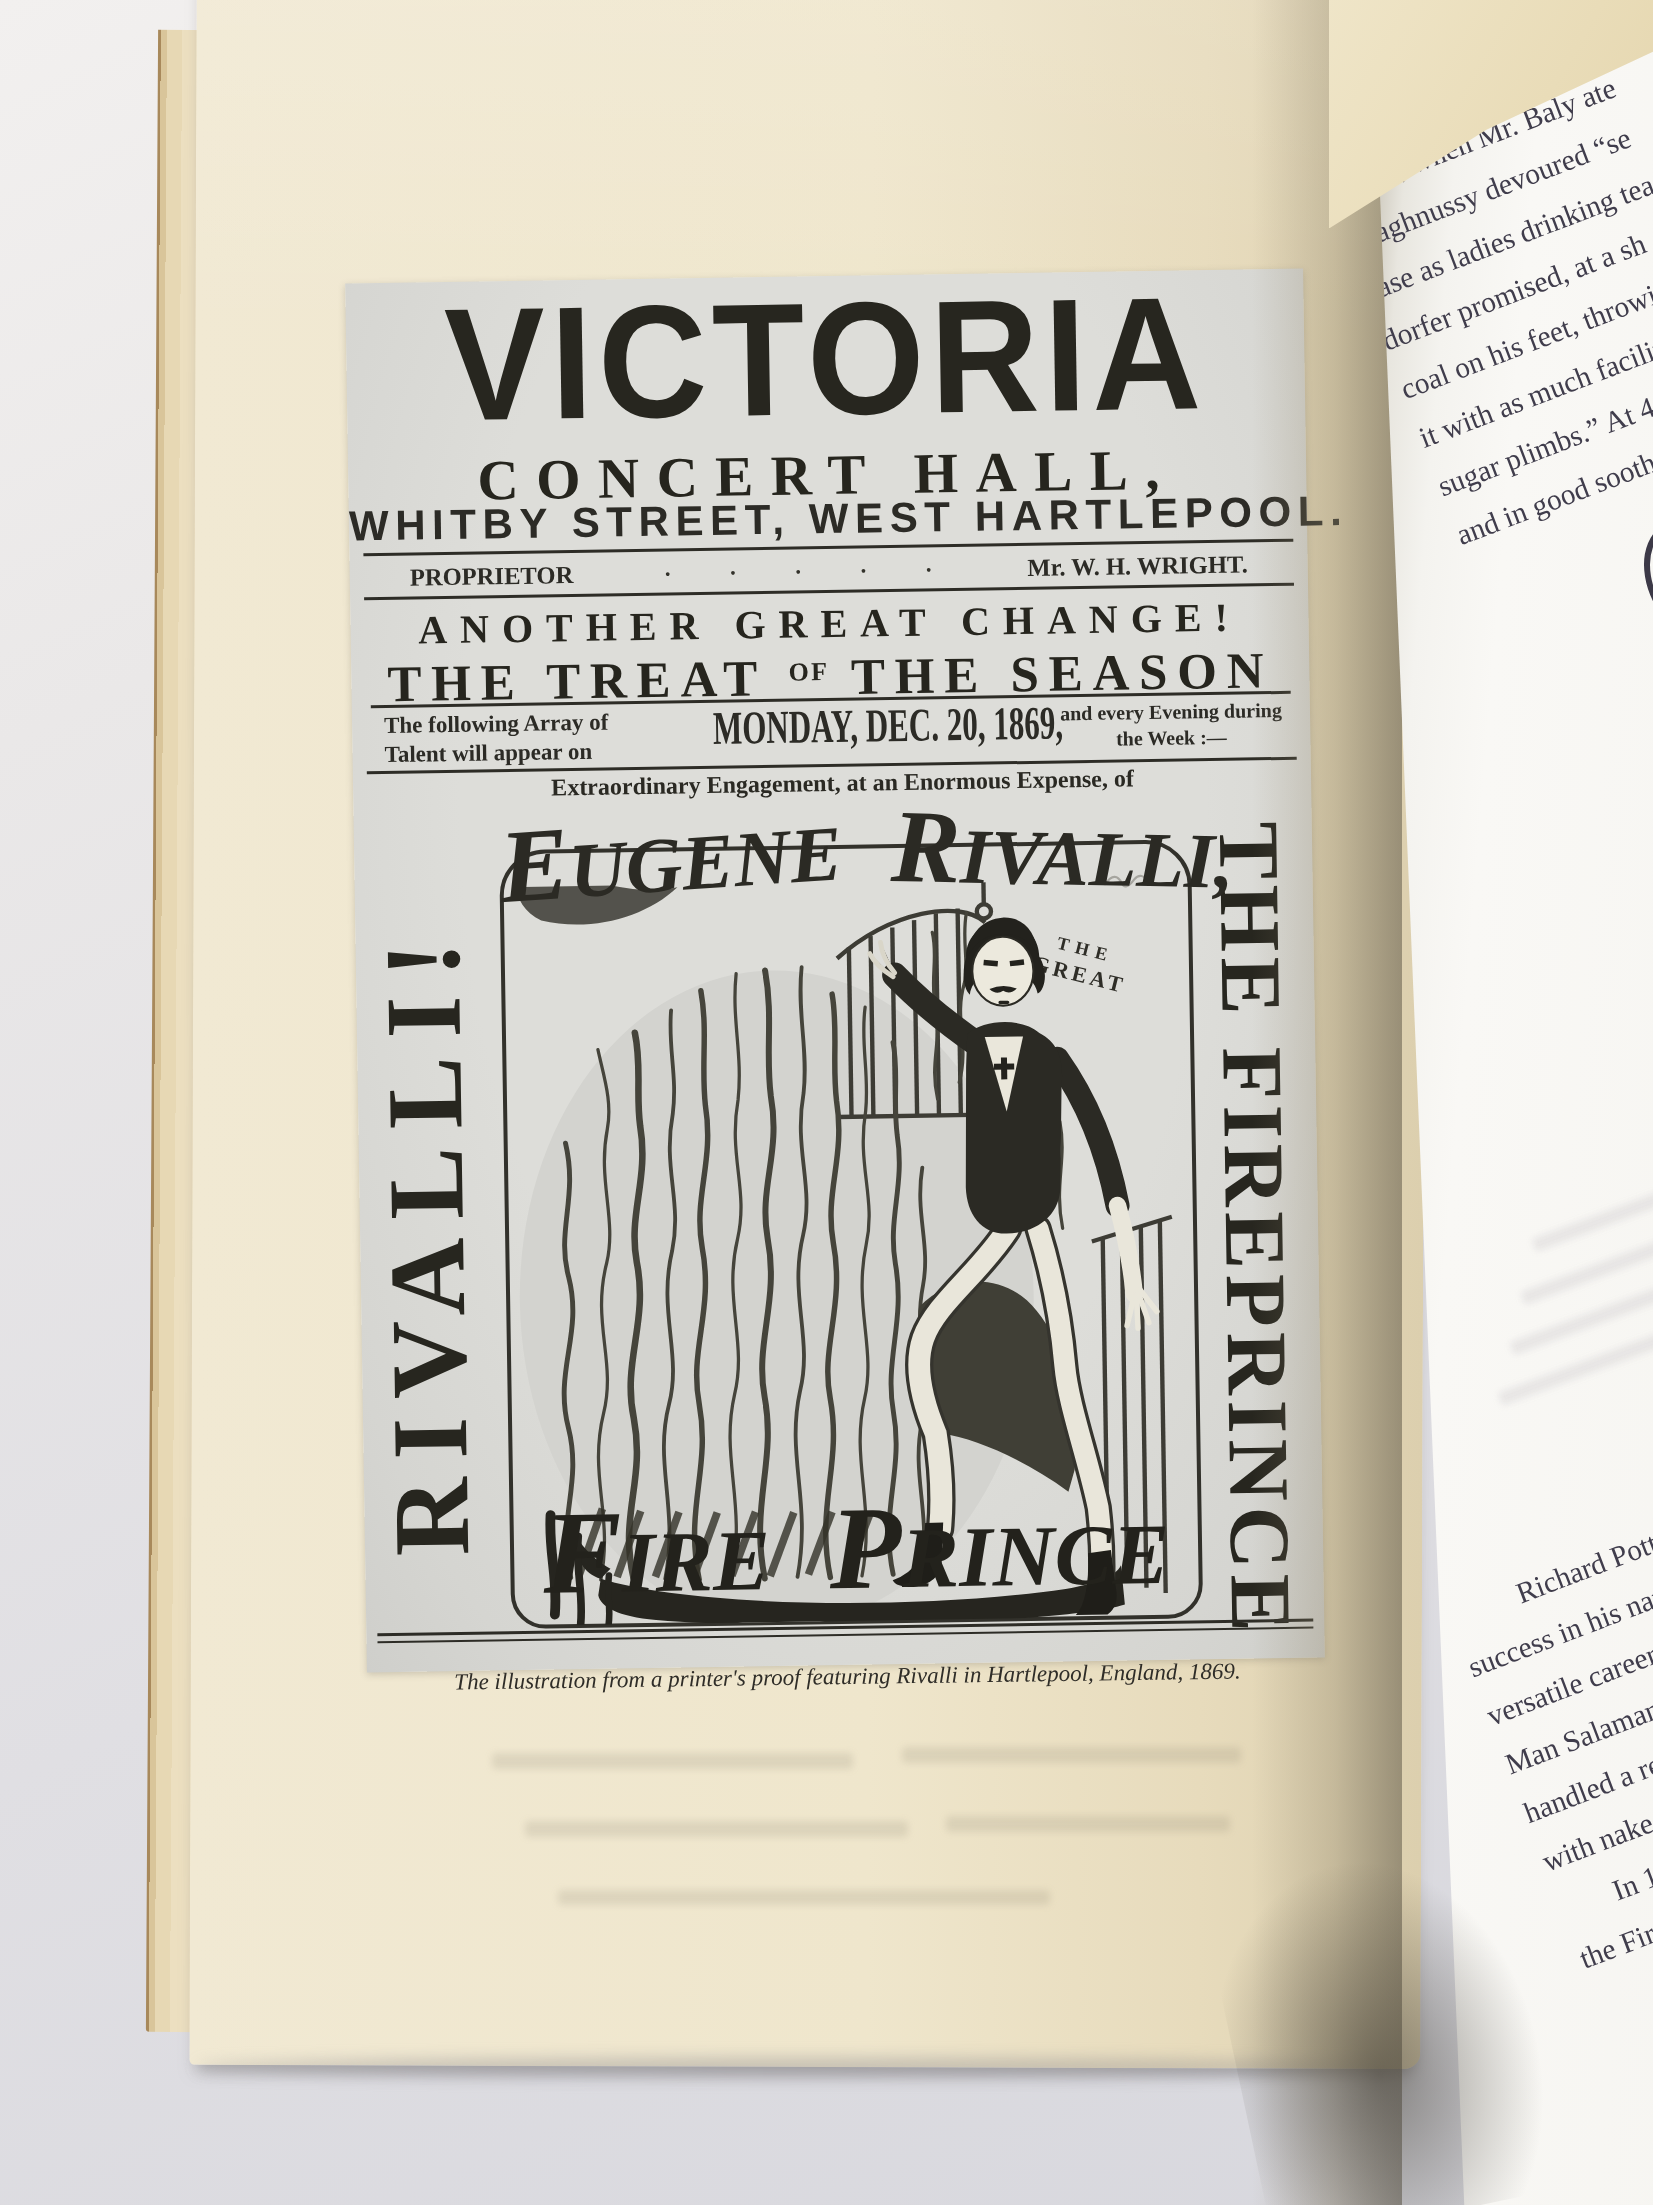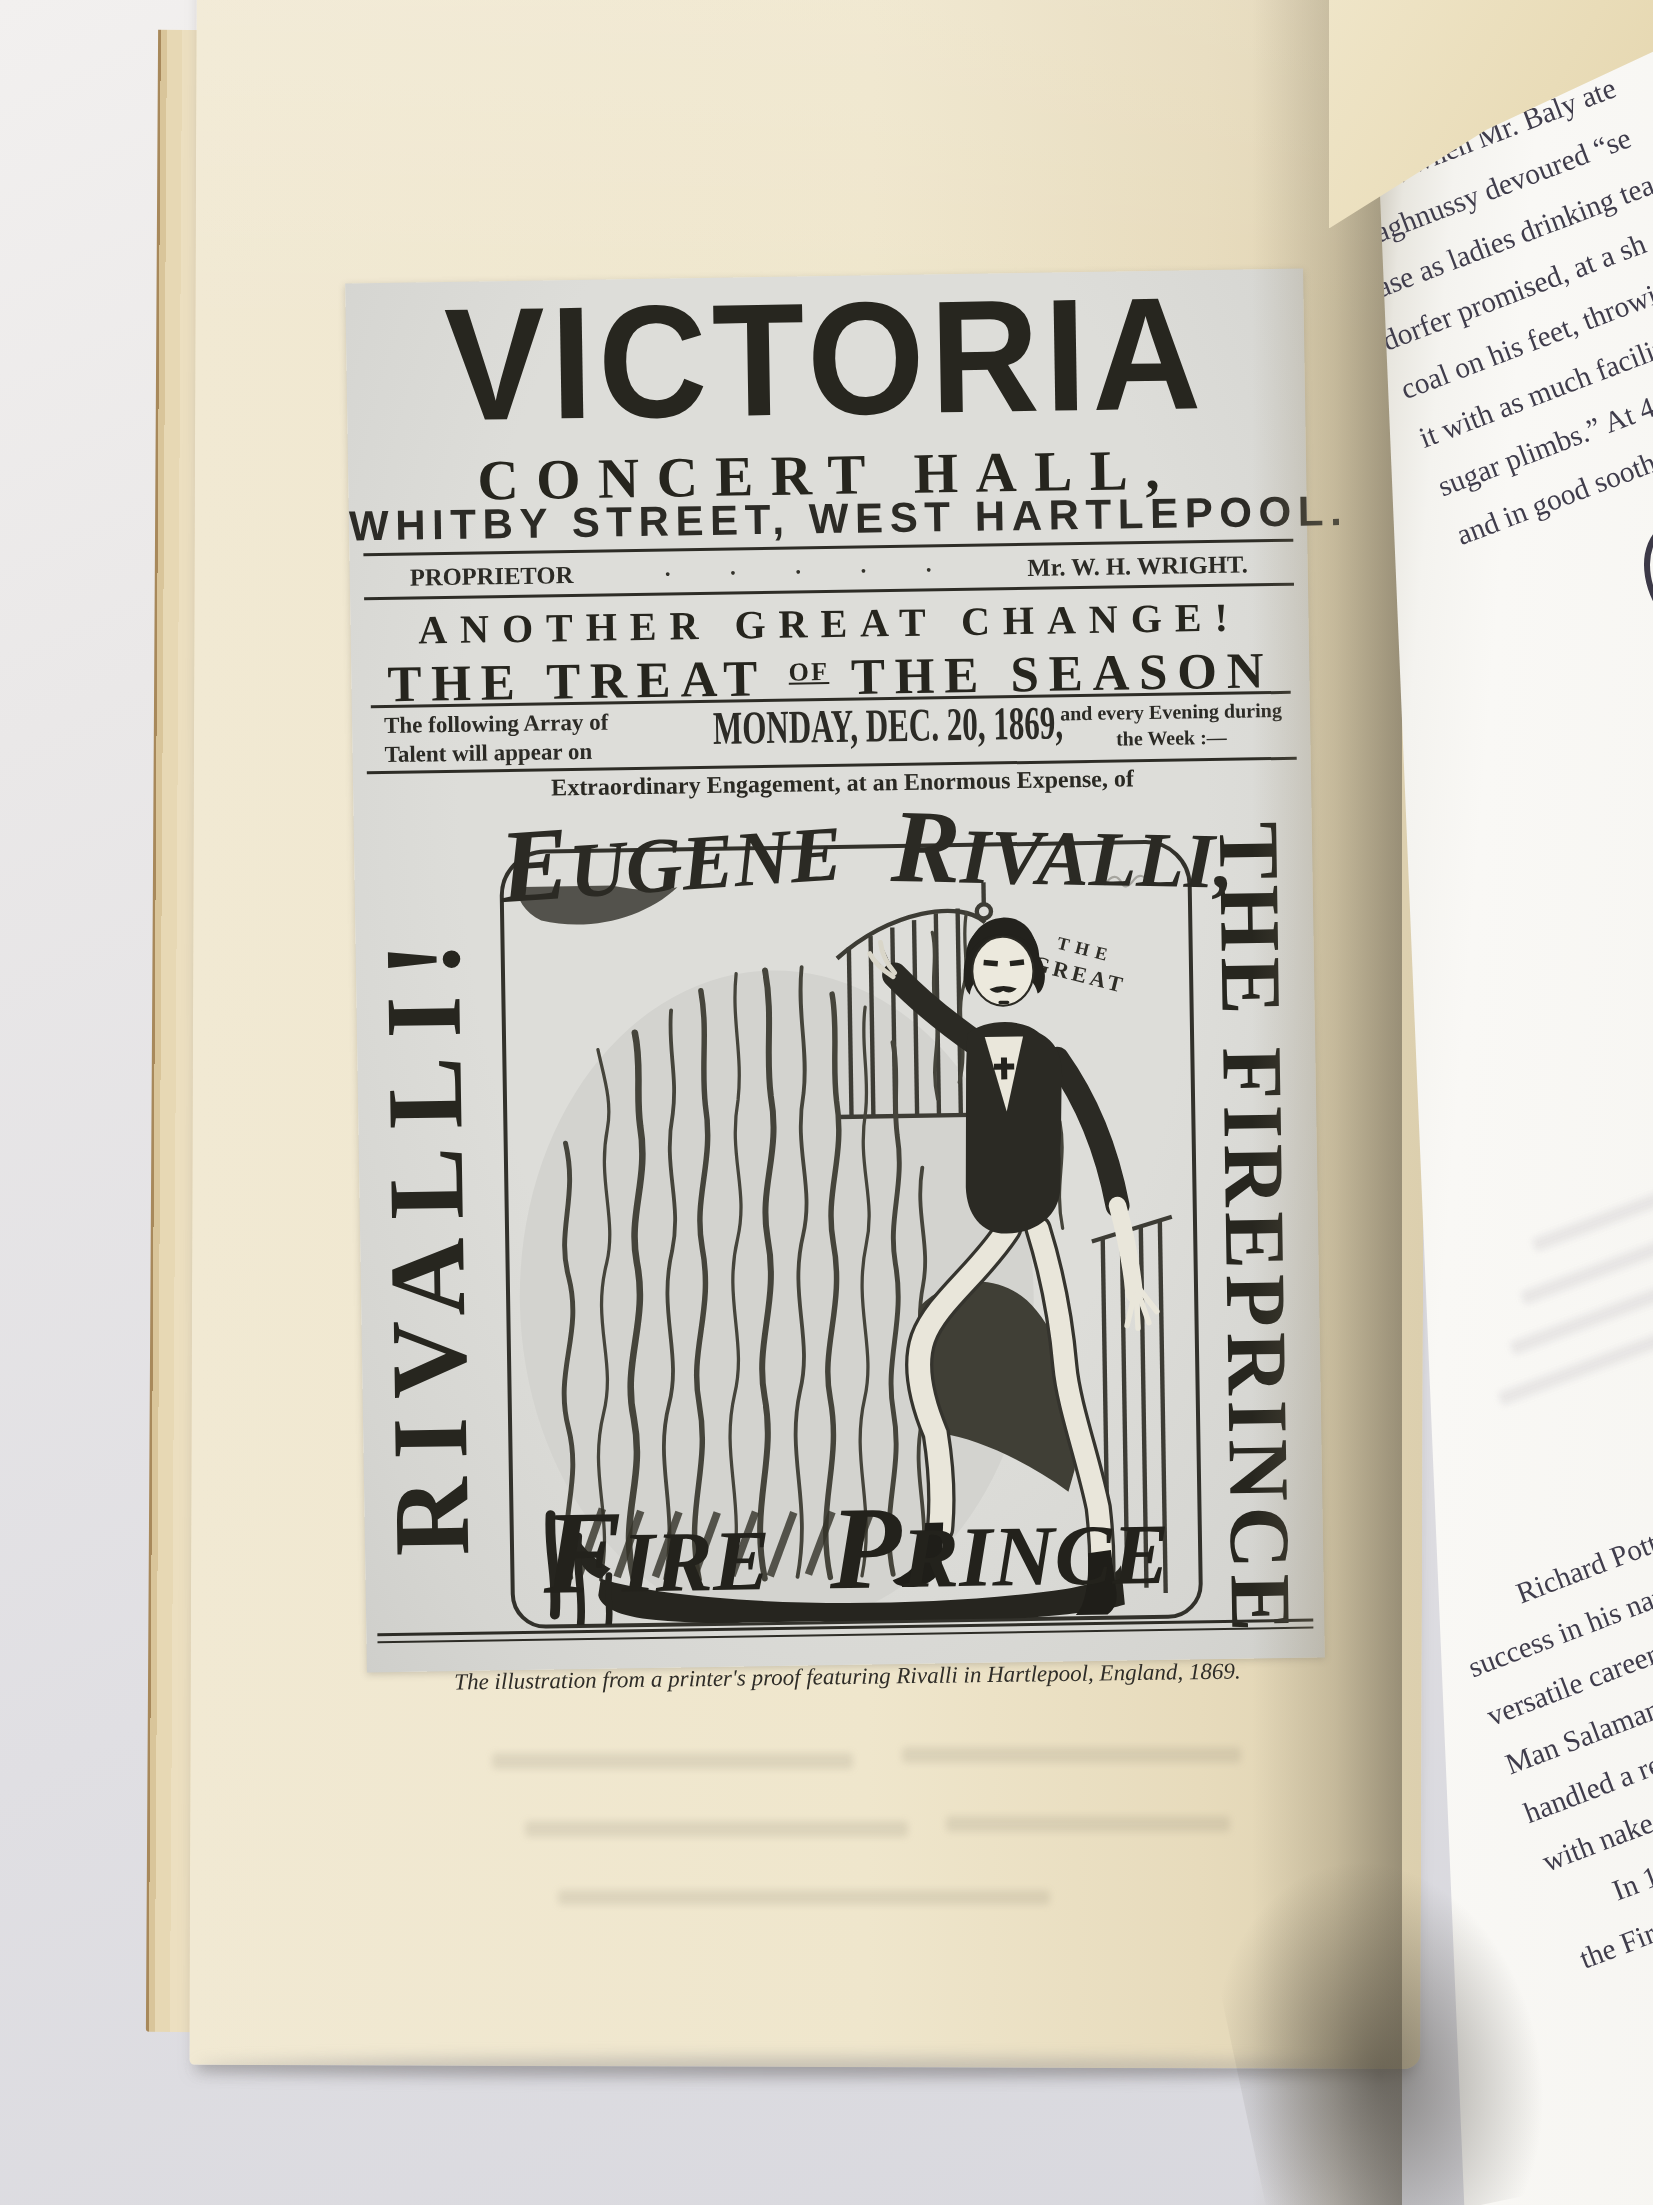--- a/index.html
+++ b/index.html
@@ -29,21 +29,21 @@
   .v-addr{position:absolute;top:219px;width:100%;text-align:center;
     font-family:"Liberation Sans",sans-serif;font-weight:bold;font-size:42px;letter-spacing:6.6px;white-space:nowrap;}
   .rule{position:absolute;left:14.2px;right:14.2px;height:3.3px;background:#2d2c26;}
   .prop-row{position:absolute;top:281px;left:60px;right:60px;display:flex;align-items:baseline;
     font-weight:bold;font-size:24.6px;white-space:nowrap;}
   .prop-dots{flex:1;text-align:center;font-size:23px;word-spacing:43px;letter-spacing:4.4px;color:#33322b;}
   .v-change{position:absolute;top:324px;width:100%;text-align:center;font-weight:bold;
     font-size:40px;letter-spacing:13px;white-space:nowrap;color:#26251e;}
   .v-treat{position:absolute;top:370px;width:100%;text-align:center;font-weight:bold;
     font-size:51px;line-height:51px;letter-spacing:9.8px;white-space:nowrap;color:#26251e;}
-  .v-treat .of{font-size:26px;vertical-align:14.2px;letter-spacing:2.2px;text-decoration:underline;}
+  .v-treat .of{font-size:26px;vertical-align:14.2px;letter-spacing:2.2px;}
   .array-row{position:absolute;top:426px;left:0;width:100%;height:60px;font-weight:bold;}
   .talent{position:absolute;left:32px;top:3.3px;width:273px;font-size:23px;line-height:28.4px;white-space:nowrap;}
   .v-date{position:absolute;left:290px;top:-3.3px;width:416px;text-align:center;font-size:47px;
     white-space:nowrap;transform:scaleX(.66);transform-origin:center;}
   .evening{position:absolute;left:696px;top:2.2px;width:246px;font-size:20px;line-height:26px;
     text-align:center;white-space:nowrap;}
   .v-engage{position:absolute;top:494px;left:186px;width:607px;text-align:center;
     font-weight:bold;font-size:24px;white-space:nowrap;color:#2a2923;}
   .vert{position:absolute;overflow:visible;}
   .vert>span{position:absolute;left:50%;top:50%;white-space:nowrap;font-weight:bold;color:#27261f;}

